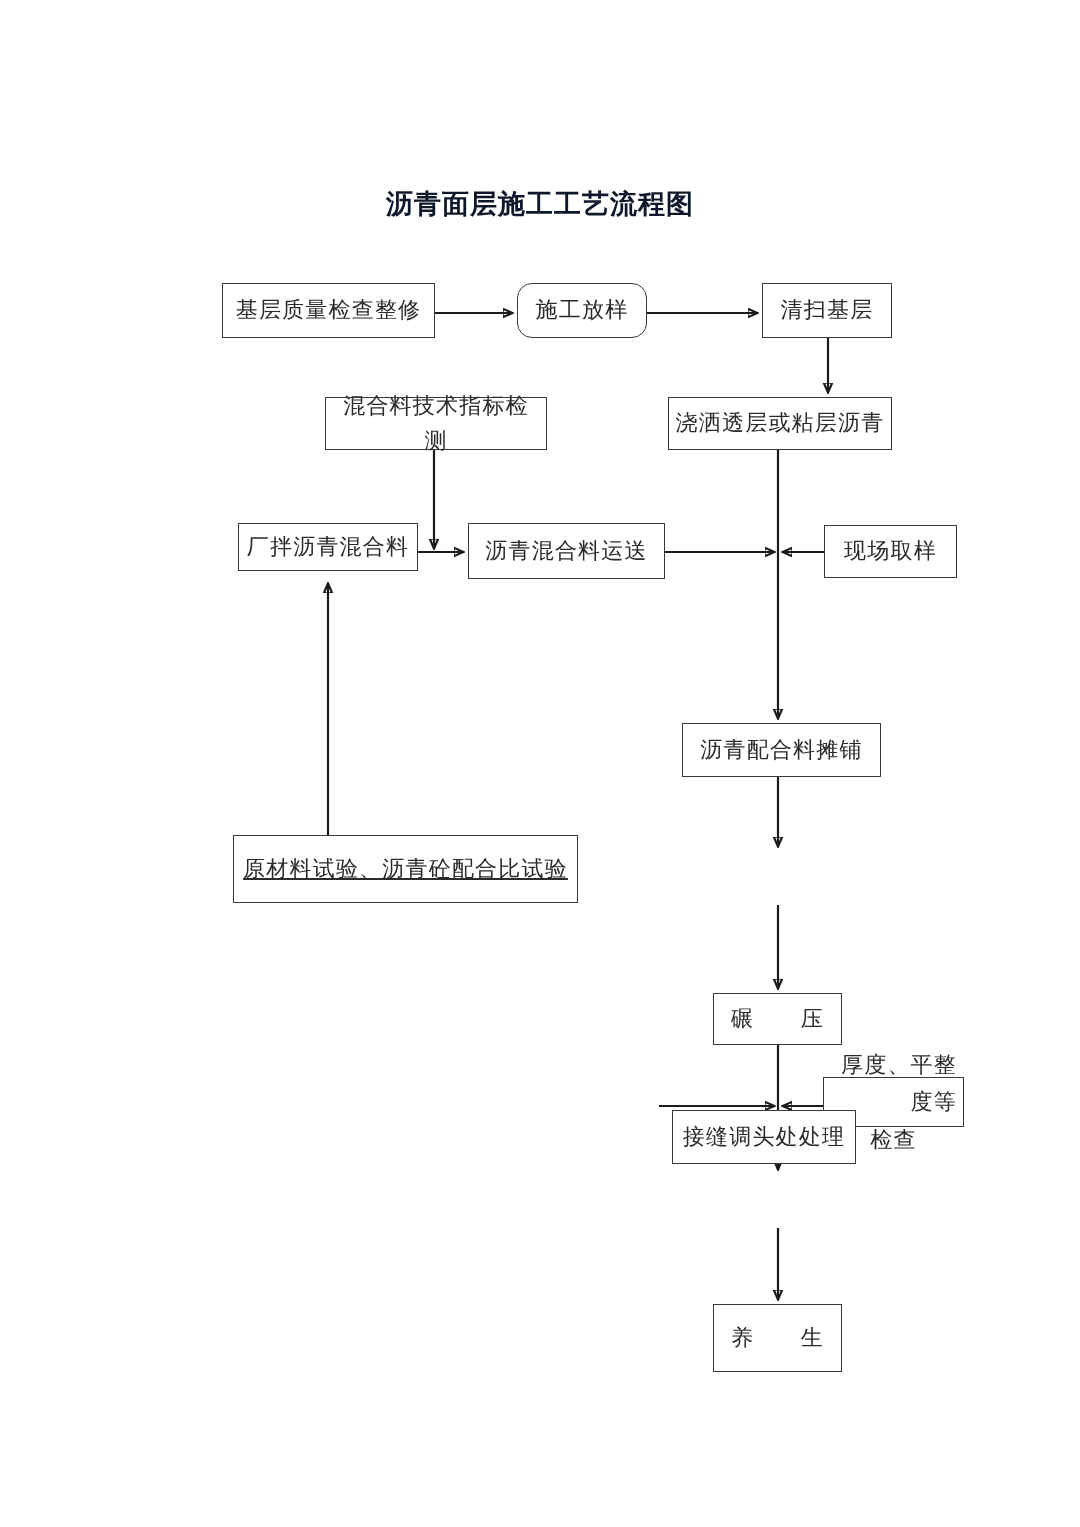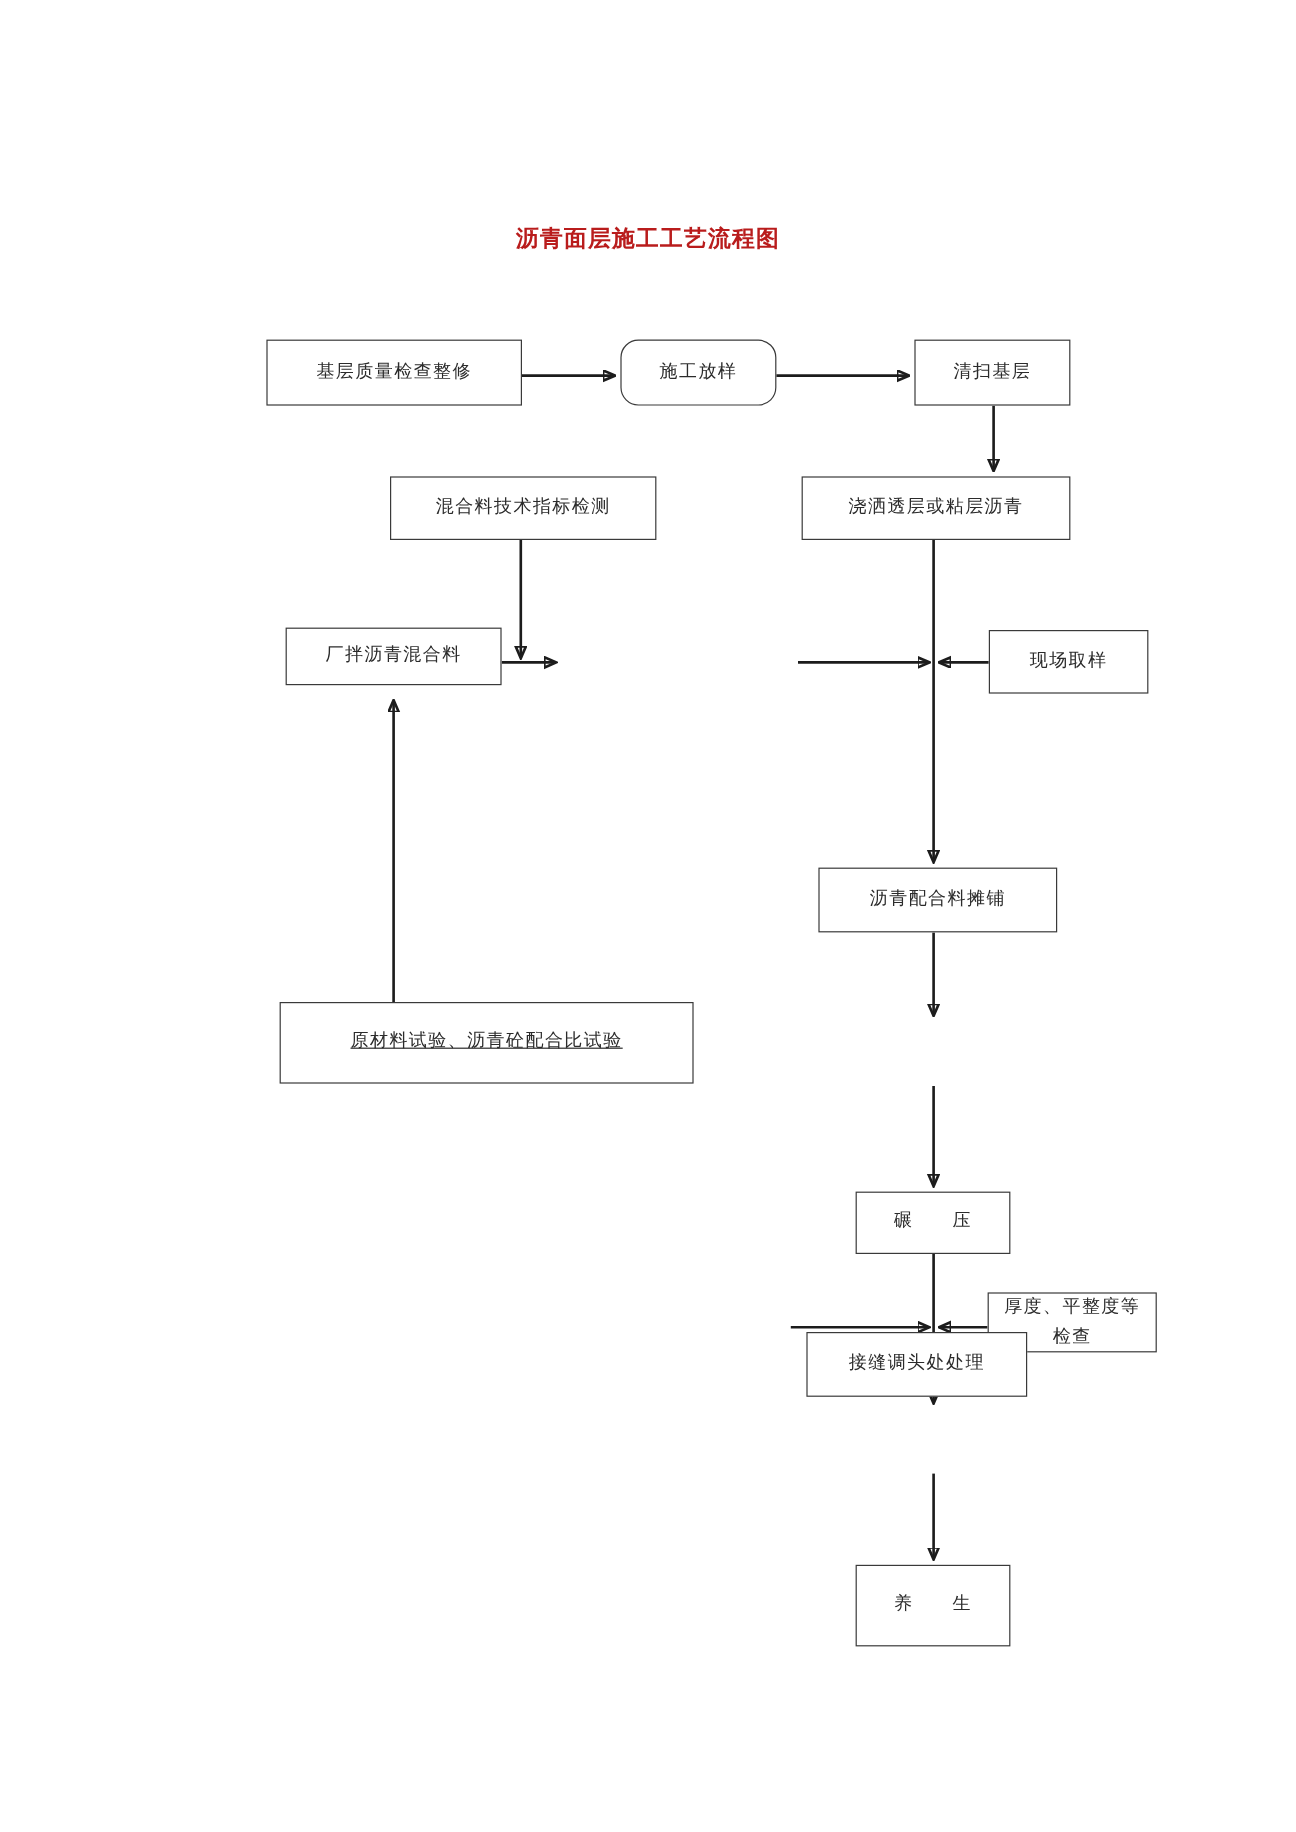--- a/index.html
+++ b/index.html
@@ -14,36 +14,36 @@
     background: #ffffff;
     overflow: hidden;
     font-family: "Liberation Serif", "DejaVu Serif", serif;
   }
   #title {
     position: absolute;
     left: 0;
     top: 186px;
     width: 1080px;
     text-align: center;
-    font-size: 19px;
+    font-size: 27px;
     font-weight: bold;
     letter-spacing: 1px;
-    color: #b91c1c;
+    color: #0f172a;
     font-family: "Liberation Sans", "DejaVu Sans", sans-serif;
   }
   .node {
     position: absolute;
     box-sizing: border-box;
     border: 1.6px solid #3a3a3a;
     background: #ffffff;
     display: flex;
     align-items: center;
     justify-content: center;
     text-align: center;
-    font-size: 15px;
+    font-size: 22px;
     color: #2b2b2b;
     line-height: 1.55;
     letter-spacing: 1.2px;
     padding: 2px 6px;
     z-index: 3;
   }
   .node.two-line { line-height: 1.7; }
   svg#edges {
     position: absolute;
     left: 0;
@@ -103,20 +103,21 @@
 
     <line x1="778" y1="1228" x2="778" y2="1299" marker-end="url(#ah)" stroke="#1c1c1c"></line>
   </svg>
 
   <div class="node" style="left: 222px; top: 283px; width: 213px; height: 55px; border-color: rgb(58, 58, 58);">基层质量检查整修</div>
   <div class="node" style="left: 517px; top: 283px; width: 130px; height: 55px; border-color: rgb(58, 58, 58); border-radius: 15px;">施工放样</div>
   <div class="node" style="left: 762px; top: 283px; width: 130px; height: 55px; border-color: rgb(58, 58, 58);">清扫基层</div>
   <div class="node" style="left: 325px; top: 397px; width: 222px; height: 53px; border-color: rgb(58, 58, 58);">混合料技术指标检测</div>
   <div class="node" style="left: 668px; top: 397px; width: 224px; height: 53px; border-color: rgb(58, 58, 58);">浇洒透层或粘层沥青</div>
   <div class="node" style="left: 238px; top: 523px; width: 180px; height: 48px; border-color: rgb(58, 58, 58);">厂拌沥青混合料</div>
+  <div class="node" style="left: 468px; top: 523px; width: 197px; height: 56px; border-color: rgb(58, 58, 58);">沥青混合料运送</div>
   <div class="node" style="left: 824px; top: 525px; width: 133px; height: 53px; border-color: rgb(58, 58, 58);">现场取样</div>
   <div class="node" style="left: 682px; top: 723px; width: 199px; height: 54px; border-color: rgb(58, 58, 58);">沥青配合料摊铺</div>
   <div class="node" style="left: 233px; top: 835px; width: 345px; height: 68px; border-color: rgb(58, 58, 58); text-decoration: underline;">原材料试验、沥青砼配合比试验</div>
   <div class="node" style="left: 713px; top: 993px; width: 129px; height: 52px; border-color: rgb(58, 58, 58);">碾　　压</div>
   <div class="node two-line" style="left: 823px; top: 1077px; width: 141px; height: 50px; flex-direction: column; border-color: rgb(58, 58, 58); text-align: right;">
       <div>厚度、平整度等</div>
       <div>检查</div>
     </div>
   <div class="node" style="left: 672px; top: 1110px; width: 184px; height: 54px; border-color: rgb(58, 58, 58);">接缝调头处处理</div>
   <div class="node" style="left: 713px; top: 1304px; width: 129px; height: 68px; border-color: rgb(58, 58, 58);">养　　生</div>

